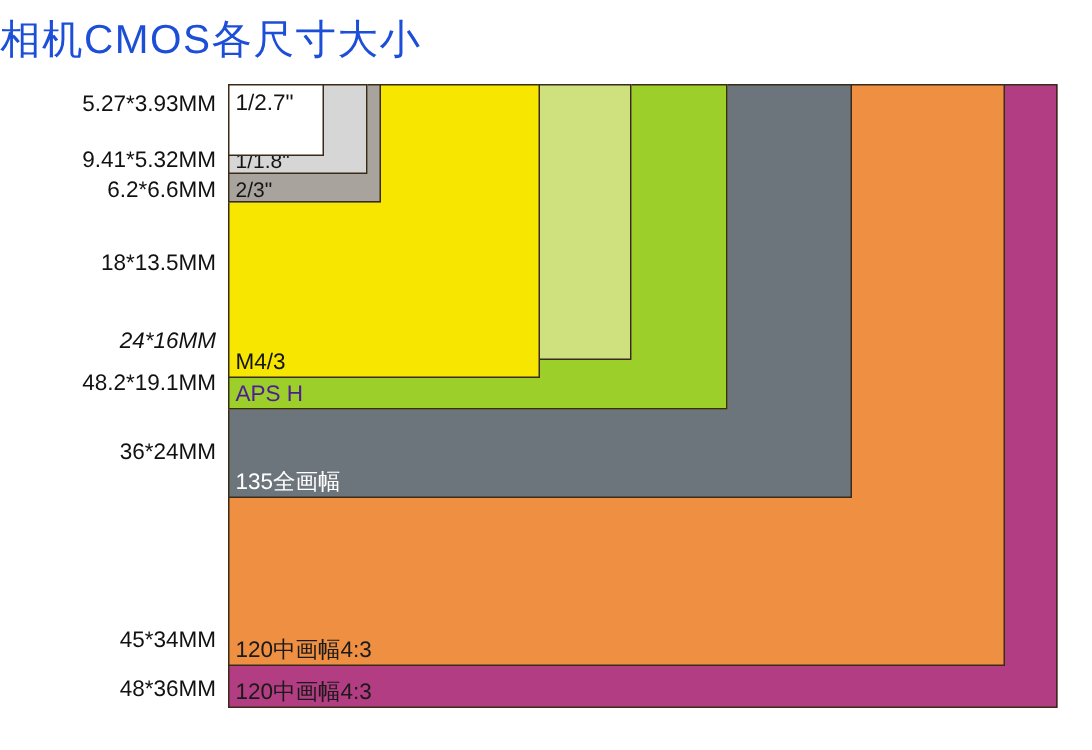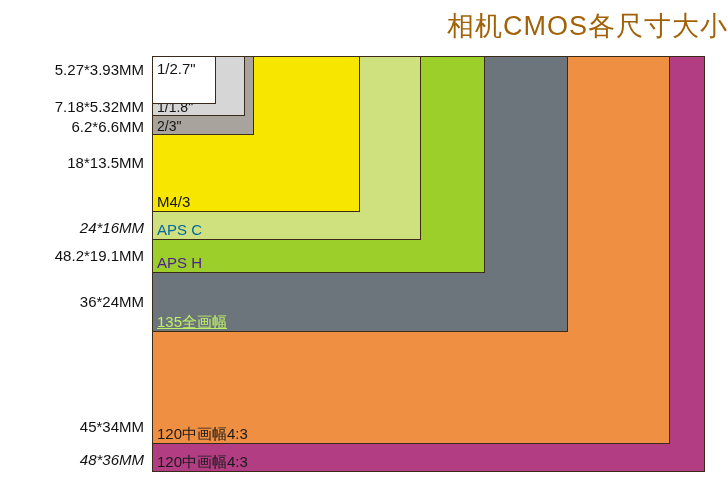--- a/index.html
+++ b/index.html
@@ -21,25 +21,25 @@
     left: 0; top: 0;
     width: 728px;
     height: 500px;
   }
 
   #chart-title {
     position: absolute;
     left: 0;
     top: 8px;
     width: 728px;
-    text-align: right;
+    text-align: left;
     font-size: 27px;
     font-weight: 400;
     letter-spacing: 1px;
-    color: #a16207;
+    color: #1d4ed8;
     white-space: nowrap;
   }
 
   
   #rect-layer {
     position: absolute;
     left: 0; top: 0;
     width: 728px;
     height: 500px;
   }
@@ -86,47 +86,47 @@
 </style>
 </head>
 <body>
 
 <div id="chart-root">
 
   <div id="chart-title">相机CMOS各尺寸大小</div>
 
   <div id="label-layer">
       <div class="dim-label" style="top: 62px;">5.27*3.93MM</div>
-      <div class="dim-label" style="top: 99px;">7.18*5.32MM</div>
+      <div class="dim-label" style="top: 99px;">9.41*5.32MM</div>
       <div class="dim-label" style="top: 119px;">6.2*6.6MM</div>
-      <div class="dim-label" style="top: 155px; margin-left: 13px;">18*13.5MM</div>
+      <div class="dim-label" style="top: 168px; margin-left: 13px;">18*13.5MM</div>
       <div class="dim-label" style="top: 220px; font-style: italic;">24*16MM</div>
       <div class="dim-label" style="top: 248px;">48.2*19.1MM</div>
       <div class="dim-label" style="top: 294px; margin-left: 19px;">36*24MM</div>
       <div class="dim-label" style="top: 419px;">45*34MM</div>
-      <div class="dim-label" style="top: 452px; font-style: italic;">48*36MM</div>
+      <div class="dim-label" style="top: 452px;">48*36MM</div>
     </div>
 
   <div id="rect-layer">
       <div class="sensor-rect" style="left: 152px; top: 56px; width: 553px; height: 416px; background: rgb(179, 61, 130);">
         <span class="rect-label" style="color: rgb(26, 26, 26);">120中画幅4:3</span>
       </div>
       <div class="sensor-rect" style="left: 152px; top: 56px; width: 518px; height: 388px; background: rgb(239, 143, 66);">
         <span class="rect-label" style="color: rgb(26, 26, 26);">120中画幅4:3</span>
       </div>
       <div class="sensor-rect" style="left: 152px; top: 56px; width: 416px; height: 276px; background: rgb(109, 117, 124);">
-        <span class="rect-label" style="color: #bef264; text-decoration: underline;">135全画幅</span>
+        <span class="rect-label" style="color: #ffffff;">135全画幅</span>
       </div>
       <div class="sensor-rect" style="left: 152px; top: 56px; width: 333px; height: 217px; background: rgb(156, 207, 42);">
         <span class="rect-label" style="color: #4c1d95;">APS H</span>
       </div>
       <div class="sensor-rect" style="left: 152px; top: 56px; width: 269px; height: 184px; background: rgb(207, 224, 127);">
         <span class="rect-label" style="color: #0369a1;">APS C</span>
       </div>
-      <div class="sensor-rect" style="left: 152px; top: 56px; width: 208px; height: 156px; background: rgb(246, 230, 0);">
+      <div class="sensor-rect" style="left: 152px; top: 56px; width: 208px; height: 196px; background: rgb(246, 230, 0);">
         <span class="rect-label" style="color: rgb(20, 20, 20);">M4/3</span>
       </div>
       <div class="sensor-rect small-label" style="left: 152px; top: 56px; width: 102px; height: 79px; background: rgb(168, 164, 157);">
         <span class="rect-label" style="color: rgb(20, 20, 20);">2/3"</span>
       </div>
       <div class="sensor-rect small-label" style="left: 152px; top: 56px; width: 93px; height: 60px; background: rgb(214, 214, 214);">
         <span class="rect-label" style="color: rgb(20, 20, 20);">1/1.8"</span>
       </div>
       <div class="sensor-rect top-label" style="left: 152px; top: 56px; width: 64px; height: 48px; background: rgb(255, 255, 255);">
         <span class="rect-label" style="color: rgb(20, 20, 20);">1/2.7"</span>

